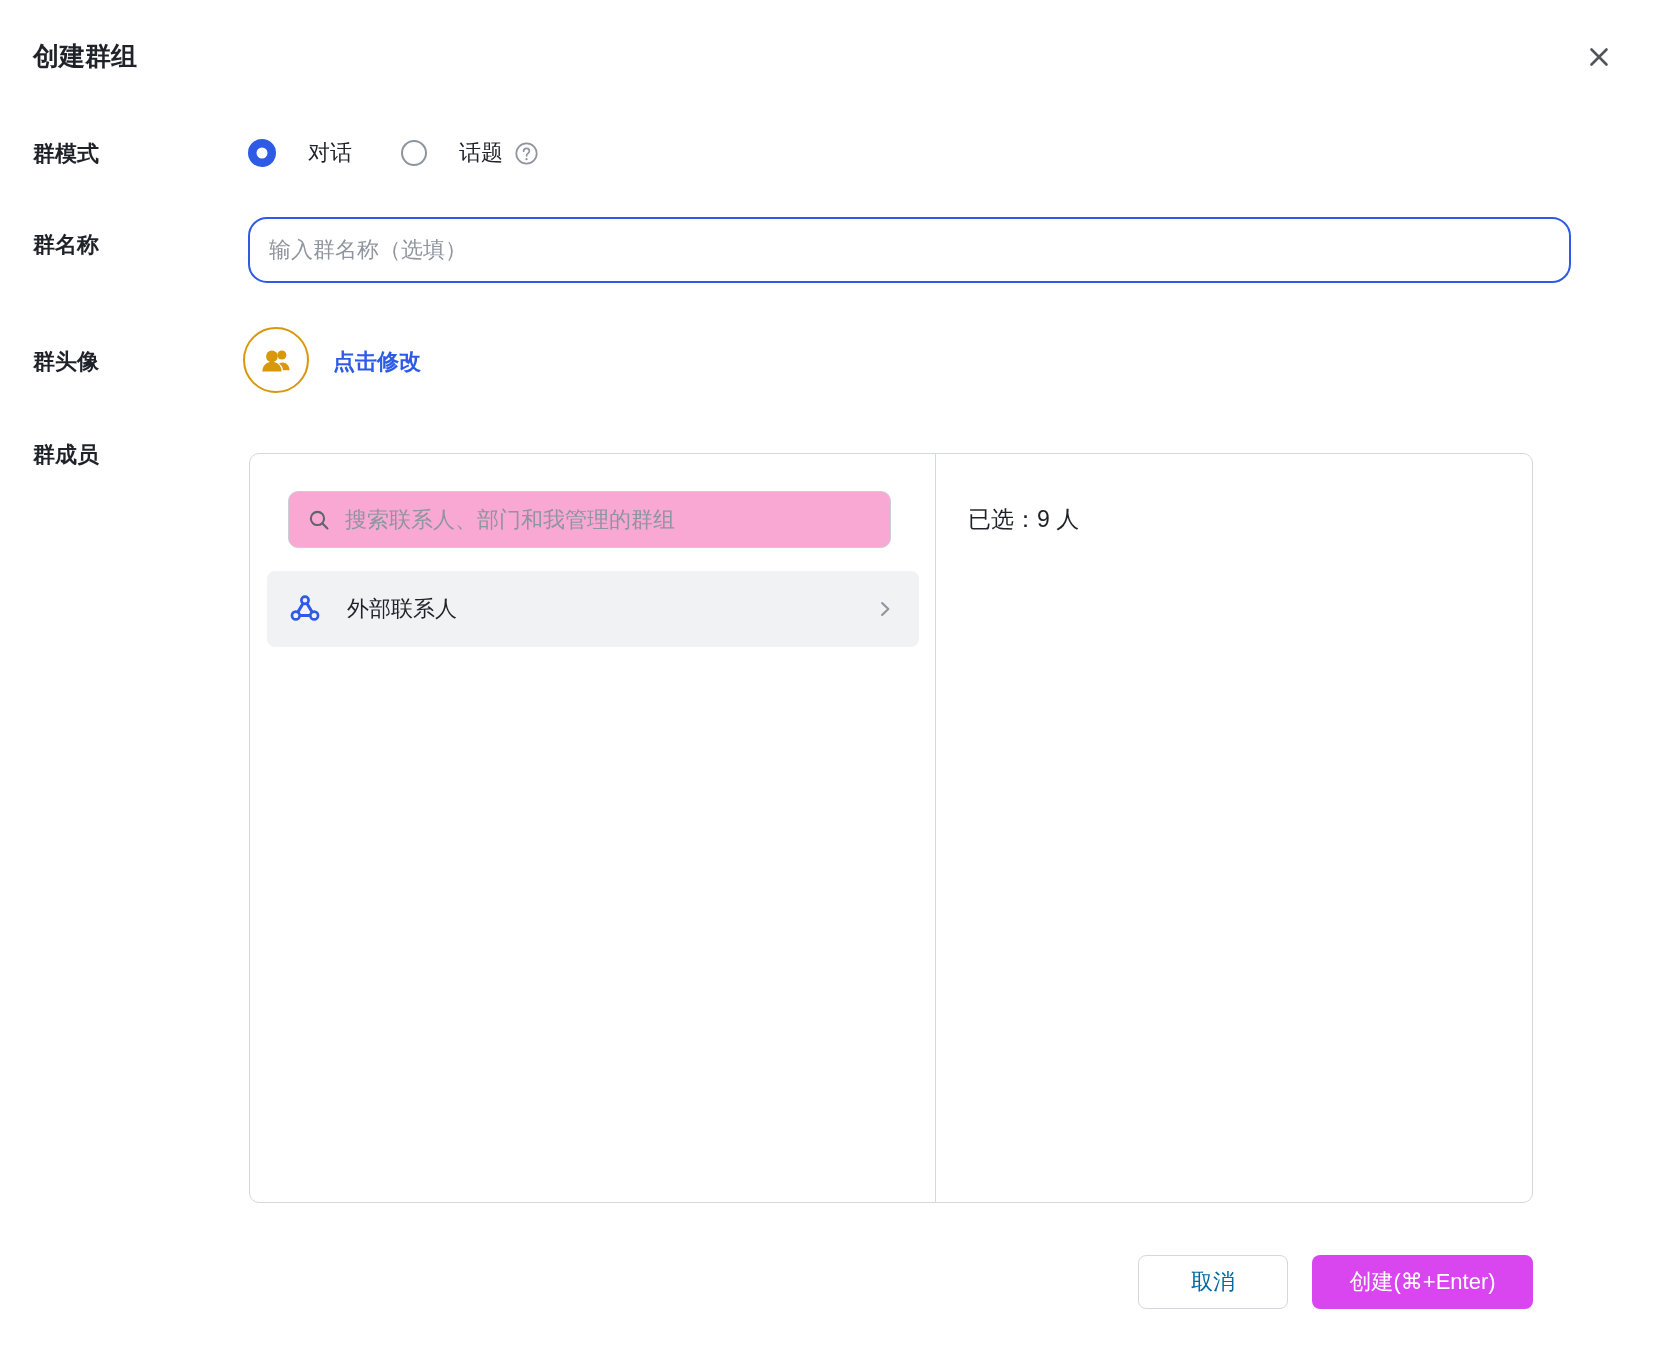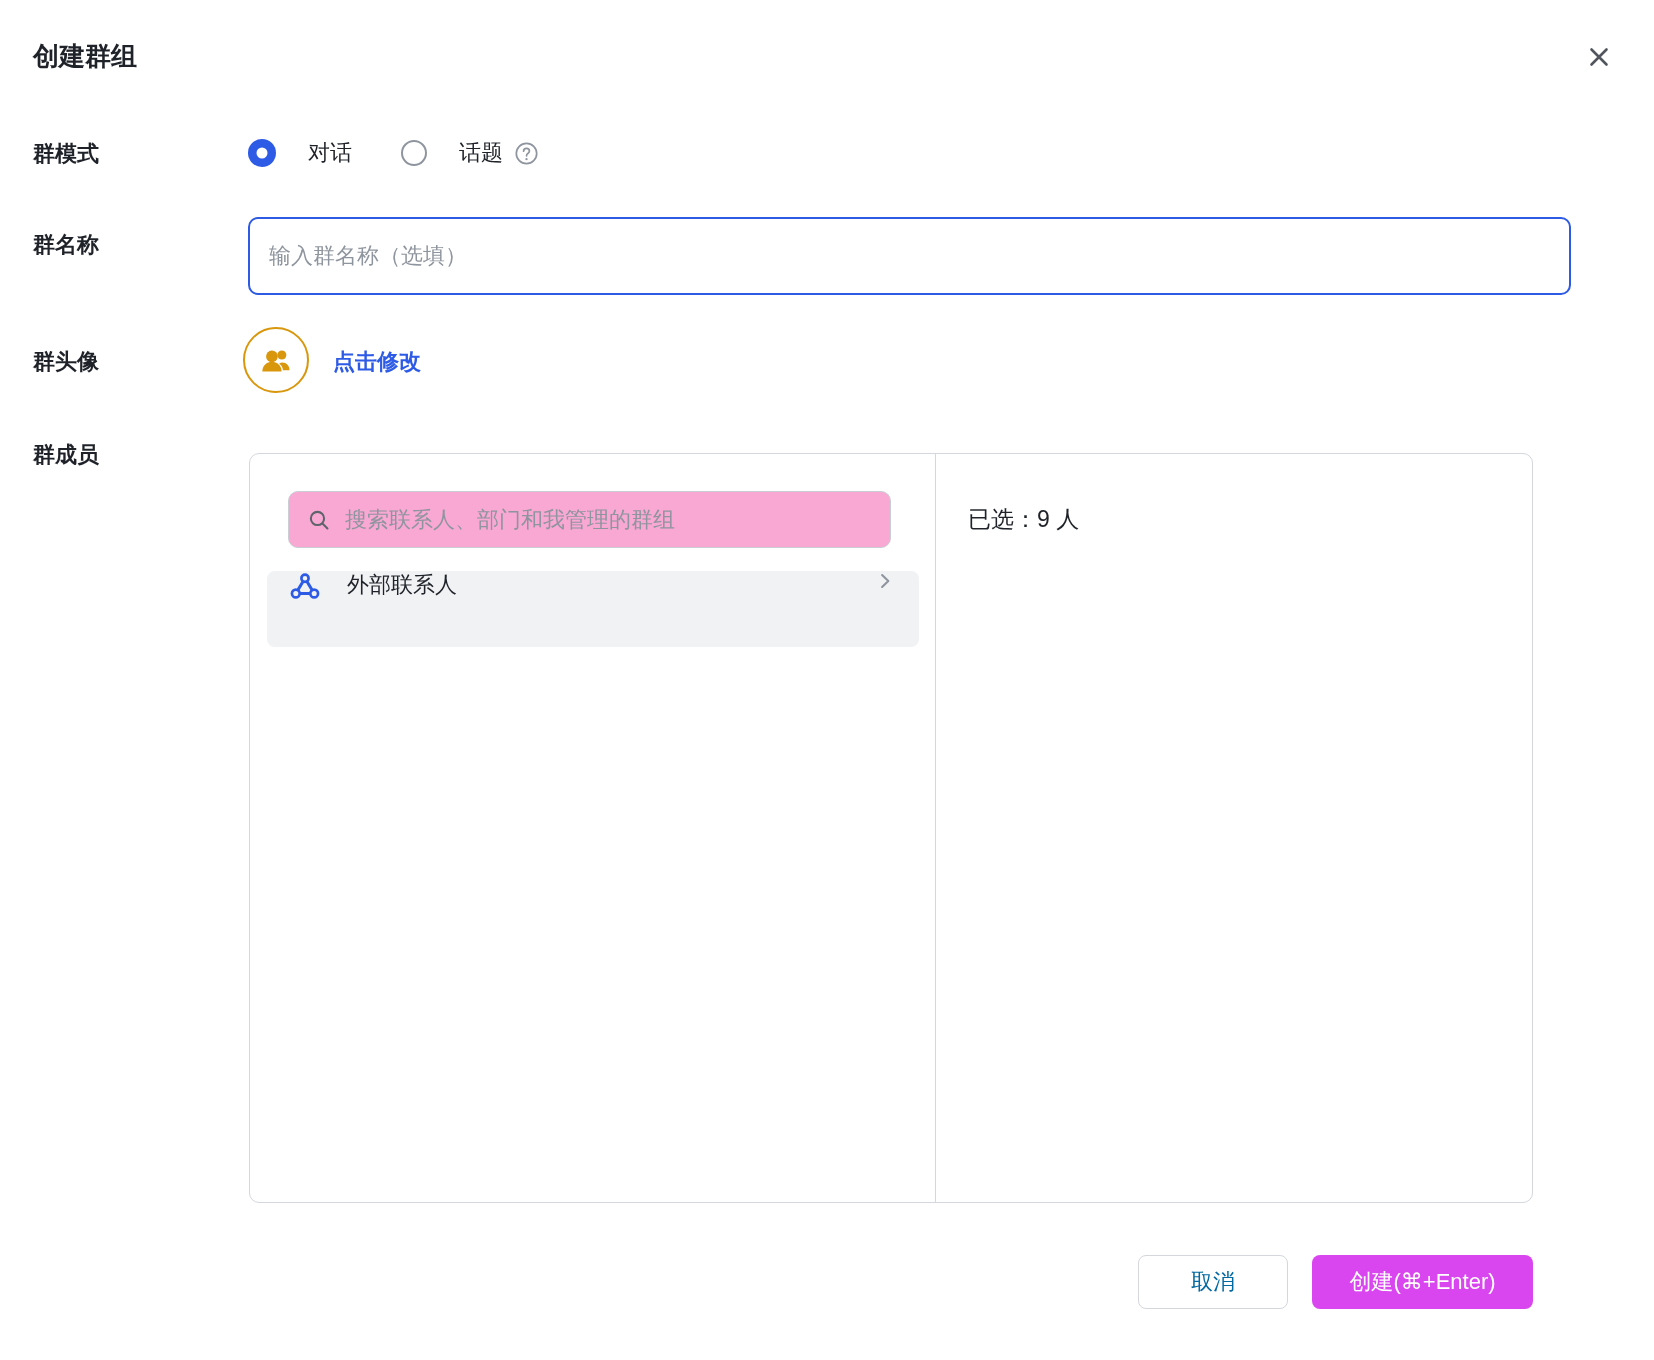--- a/index.html
+++ b/index.html
@@ -38,21 +38,21 @@
     width: 26px; height: 26px; border-radius: 50%; box-sizing: border-box;
     border: 2px solid #8f959e; background: #ffffff; flex: none;
   }
   .radio-text { margin-left: 32px; font-size: 22px; line-height: 28px; }
   .mode-gap { width: 49px; flex: none; }
   .help-icon { margin-left: 12px; width: 23px; height: 23px; flex: none; cursor: pointer; }
 
   
   .name-input {
     left: 248px; top: 217px; width: 1281px; height: 58px; box-sizing: content-box;
-    border: 2px solid #2e5be6; border-radius: 10px; padding: 8px 19px;
+    border: 2px solid #2e5be6; border-radius: 19px; padding: 2px 19px;
     font-size: 22px; font-family: inherit; color: #1f2329; outline: none; display: block;
   }
   .name-input::placeholder { color: #8f959e; }
 
   
   .avatar-circle {
     left: 243px; top: 327px; width: 62px; height: 62px; border-radius: 50%;
     border: 2px solid #d9970d; background: #ffffff;
     display: flex; align-items: center; justify-content: center; cursor: pointer;
   }
@@ -73,21 +73,21 @@
   }
   .member-search .search-glyph { margin-left: 17px; flex: none; display: flex; }
   .member-search input {
     flex: 1; border: none; outline: none; background: transparent;
     margin-left: 11px; margin-right: 14px; font-size: 22px; font-family: inherit; color: #1f2329;
   }
   .member-search input::placeholder { color: #8f959e; }
 
   .category-item {
     position: absolute; left: 17px; width: 652px; height: 76px; box-sizing: border-box;
-    border-radius: 8px; display: flex; align-items: flex-start;
+    border-radius: 8px; display: flex; align-items: center;
     padding: 0 24px 0 22px; cursor: pointer;
   }
   .category-item.highlighted { background: #f1f2f4; }
   .cat-1 { top: 117px; }
   .cat-2 { top: 205px; }
   .category-icon { width: 32px; height: 32px; flex: none; display: flex; }
   .category-label { margin-left: 26px; font-size: 22px; line-height: 28px; }
   .category-chevron { margin-left: auto; flex: none; display: flex; }
 
   .selected-summary { position: absolute; left: 718px; top: 51px; font-size: 23px; line-height: 29px; }

